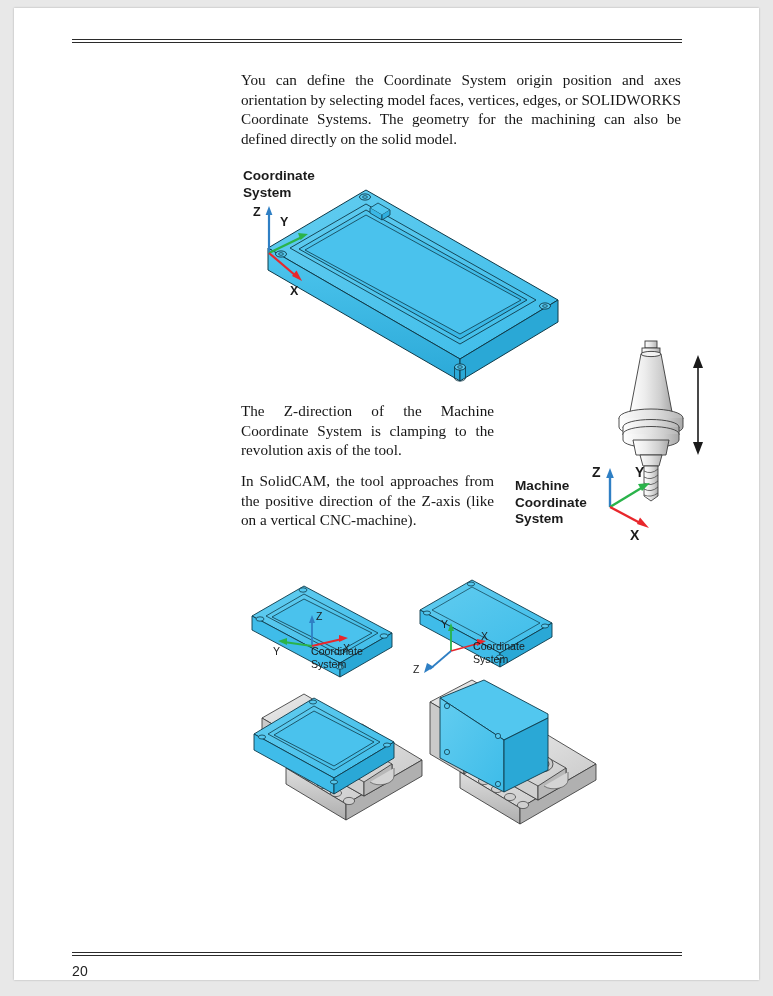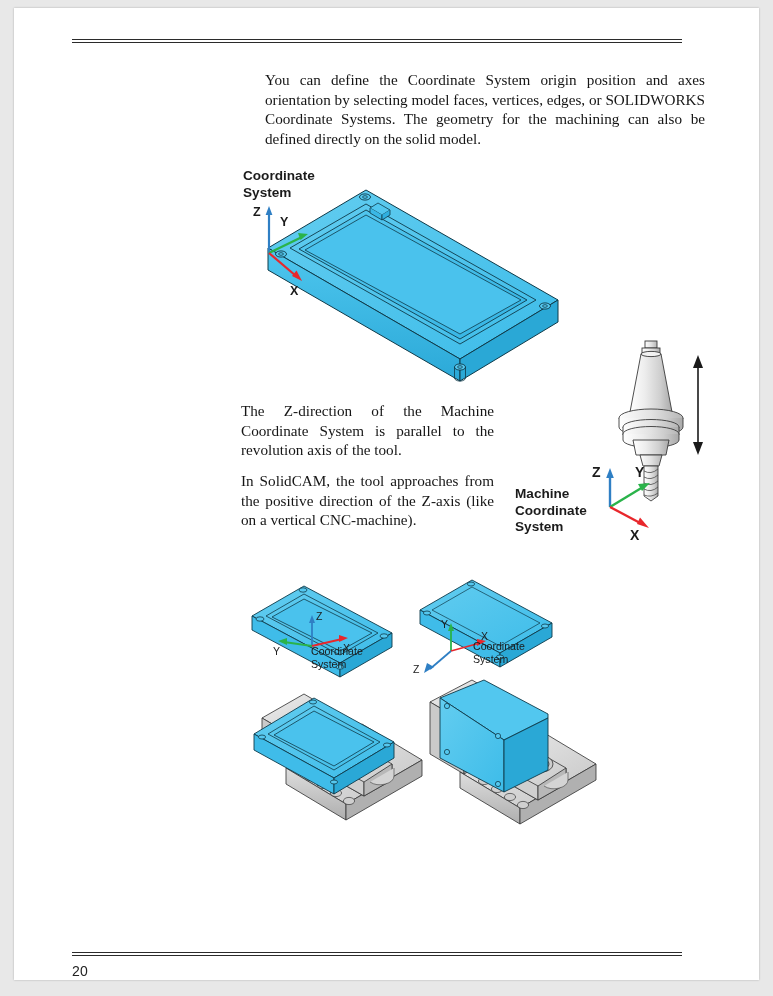--- a/index.html
+++ b/index.html
@@ -30,33 +30,33 @@
     font-family:"Liberation Sans",sans-serif;
     font-size:14px;color:#222;letter-spacing:.3px;
   }
   
   .col{
     position:absolute;left:227px;width:440px;
     font-size:15.2px;line-height:19.6px;color:#151515;
     text-align:justify;text-justify:inter-word;
     -webkit-hyphens:none;hyphens:none;
   }
-  .p1{top:62px;margin-left:24px;}
+  .p1{top:62px;}
   .p2{top:393px;width:253px;}
   .p3{top:463px;width:253px;}
   .p4{top:823px;}
   
   .label{
     position:absolute;
     font-family:"Liberation Sans",sans-serif;
     font-size:13.6px;line-height:16.5px;color:#1b1b1b;
     font-weight:600;white-space:pre-line;
   }
   .label-cs-main{left:229px;top:160px;}
-  .label-mcs{left:501px;top:470px;margin-top:8px;}
+  .label-mcs{left:501px;top:470px;}
   .label-small{
     position:absolute;
     font-family:"Liberation Sans",sans-serif;
     font-size:10.6px;line-height:13px;color:#1b1b1b;
     white-space:pre-line;
   }
   
   .fig{position:absolute;}
   .fig svg{display:block;overflow:visible;}
   #fig-main{left:224px;top:170px;}
@@ -139,21 +139,21 @@
         <polygon points="70,56 60,55 62.5,62" fill="#2ab34a"></polygon>
         <line x1="31" y1="75" x2="58" y2="98" stroke="#e8272c" stroke-width="2.2"></line>
         <polygon points="64,103 54,98 58.5,92.5" fill="#e8272c"></polygon>
       </g>
       <text x="15" y="38" font-family="Liberation Sans, sans-serif" font-size="12.5" font-weight="600" fill="#1b1b1b">Z</text>
       <text x="42" y="48" font-family="Liberation Sans, sans-serif" font-size="12.5" font-weight="600" fill="#1b1b1b">Y</text>
       <text x="52" y="117" font-family="Liberation Sans, sans-serif" font-size="12.5" font-weight="600" fill="#1b1b1b">X</text>
     </svg>
   </div>
 
-  <div class="col p2">The Z-direction of the Machine Coordinate System is parallel to the revolution axis of the tool.</div>
+  <div class="col p2">The Z-direction of the Machine Coordinate System is clamping to the revolution axis of the tool.</div>
   <div class="col p3">In SolidCAM, the tool approaches from the positive direction of the Z-axis (like on a vertical CNC-machine).</div>
 
   <div class="fig" id="fig-tool">
     <svg width="110" height="165" viewBox="0 0 110 165">
       <defs>
         <linearGradient id="gMet" x1="0" y1="0" x2="1" y2="0">
           <stop offset="0" stop-color="#ffffff"></stop>
           <stop offset="0.35" stop-color="#ededed"></stop>
           <stop offset="0.72" stop-color="#cfcfcf"></stop>
           <stop offset="1" stop-color="#a9a9a9"></stop>

